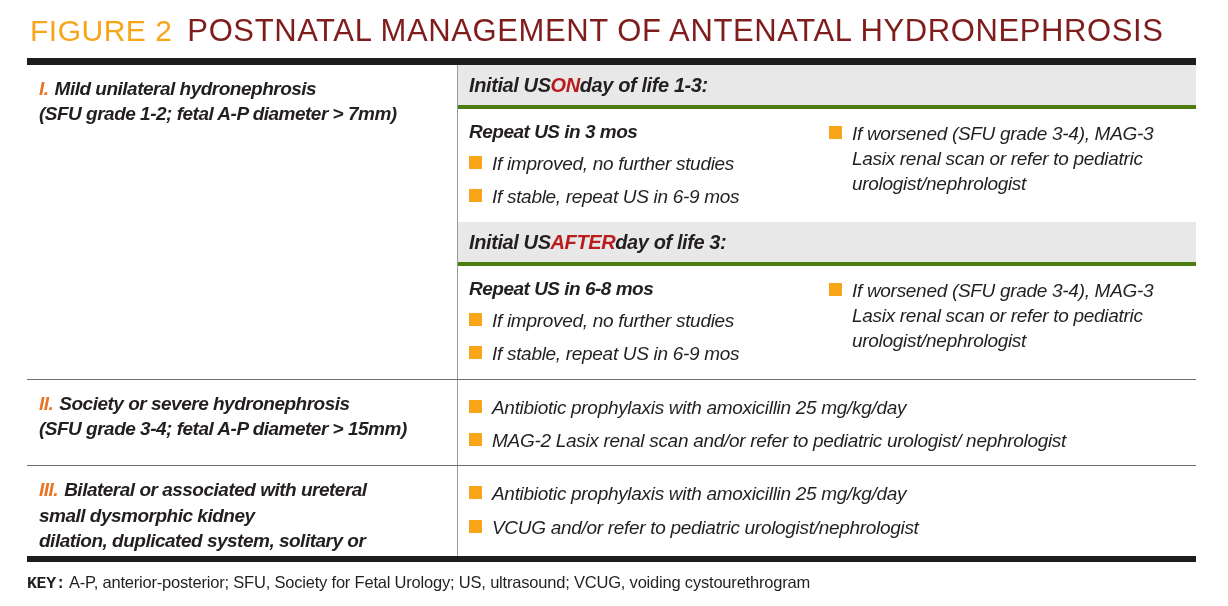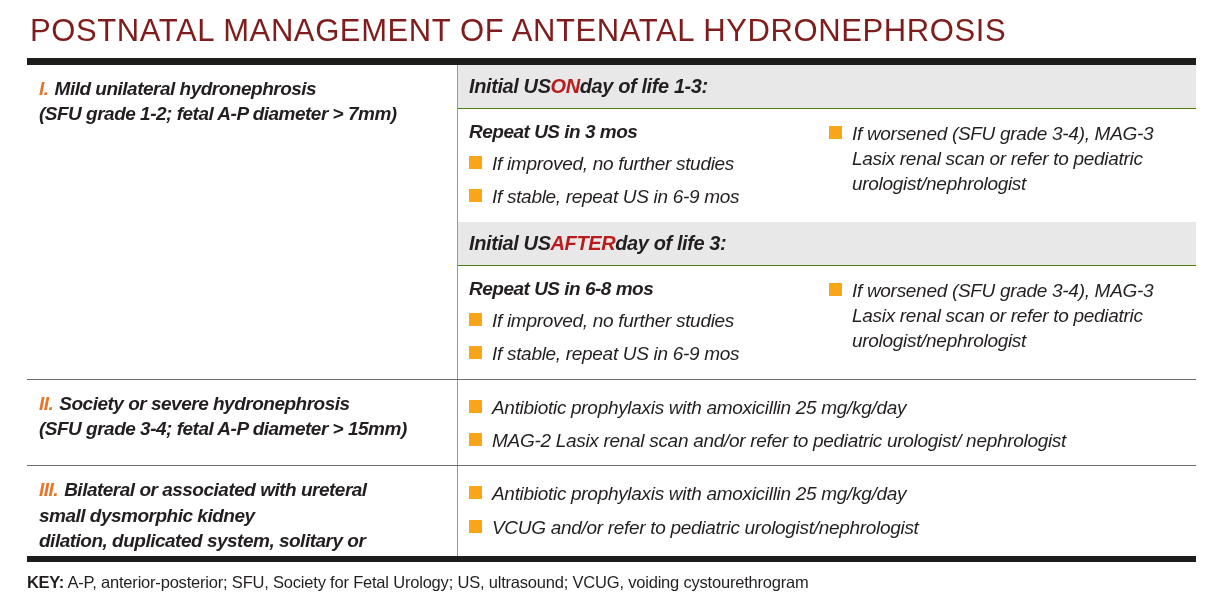--- a/index.html
+++ b/index.html
@@ -24,21 +24,21 @@
   .trow + .trow { border-top:1px solid #6D6E71; }
 
   .cell-left { width:431px; min-width:431px; border-right:1px solid #98999B;
     padding:11px 10px 0 12px; font-weight:bold; font-size:19px;
     letter-spacing:-0.5px; line-height:1.32; }
   .cell-left .line { display:block; white-space:nowrap; }
   .numeral { color:#E87425; margin-right:6px; }
 
   .cell-right { flex:1; display:flex; flex-direction:column; min-width:0; }
 
-  .sec-header { background:#E8E8E9; border-bottom:1px solid #4d7c0f;
+  .sec-header { background:#E8E8E9; border-bottom:4px solid #4d7c0f;
     min-height:44px; display:flex; align-items:center; padding-left:11px;
     font-weight:bold; font-size:20px; letter-spacing:-0.4px; }
   .sec-header .hl { color:#b91c1c; }
 
   .sec-body { display:flex; padding:10px 0 13px 11px; }
   .col-a { width:360px; flex:none; }
   .col-b { flex:1; min-width:0; padding-right:8px; }
   .body-heading { font-weight:bold; font-size:19px; letter-spacing:-0.5px;
     margin:2px 0 2px 0; }
 
@@ -49,28 +49,29 @@
   .sq { width:13px; height:13px; background:#F9A51A; flex:none;
     margin:5px 10px 0 0; }
 
   .simple { padding:7px 14px 12px 11px; justify-content:flex-start; }
   .row2 { min-height:79px; }
   .row3 { min-height:91px; }
 
   
   .key-line { margin:11px 0 0 27px; font-size:16.5px; letter-spacing:-0.2px;
     color:#231F20; }
-  .key-line b { letter-spacing:-0.3px; }
+  .key-line b { letter-spacing:-0.3px;font-family:Liberation Mono, monospace; }
 </style>
 </head>
 <body>
 
 <div class="page">
 
   <div class="title-row">
+    <span class="figure-label">FIGURE 2</span>
     <span class="title-text">POSTNATAL MANAGEMENT OF ANTENATAL HYDRONEPHROSIS</span>
   </div>
 
   <div class="bar top"></div>
 
   <div class="tbl">
 
     <div class="trow">
       <div class="cell-left">
         <span class="line">

